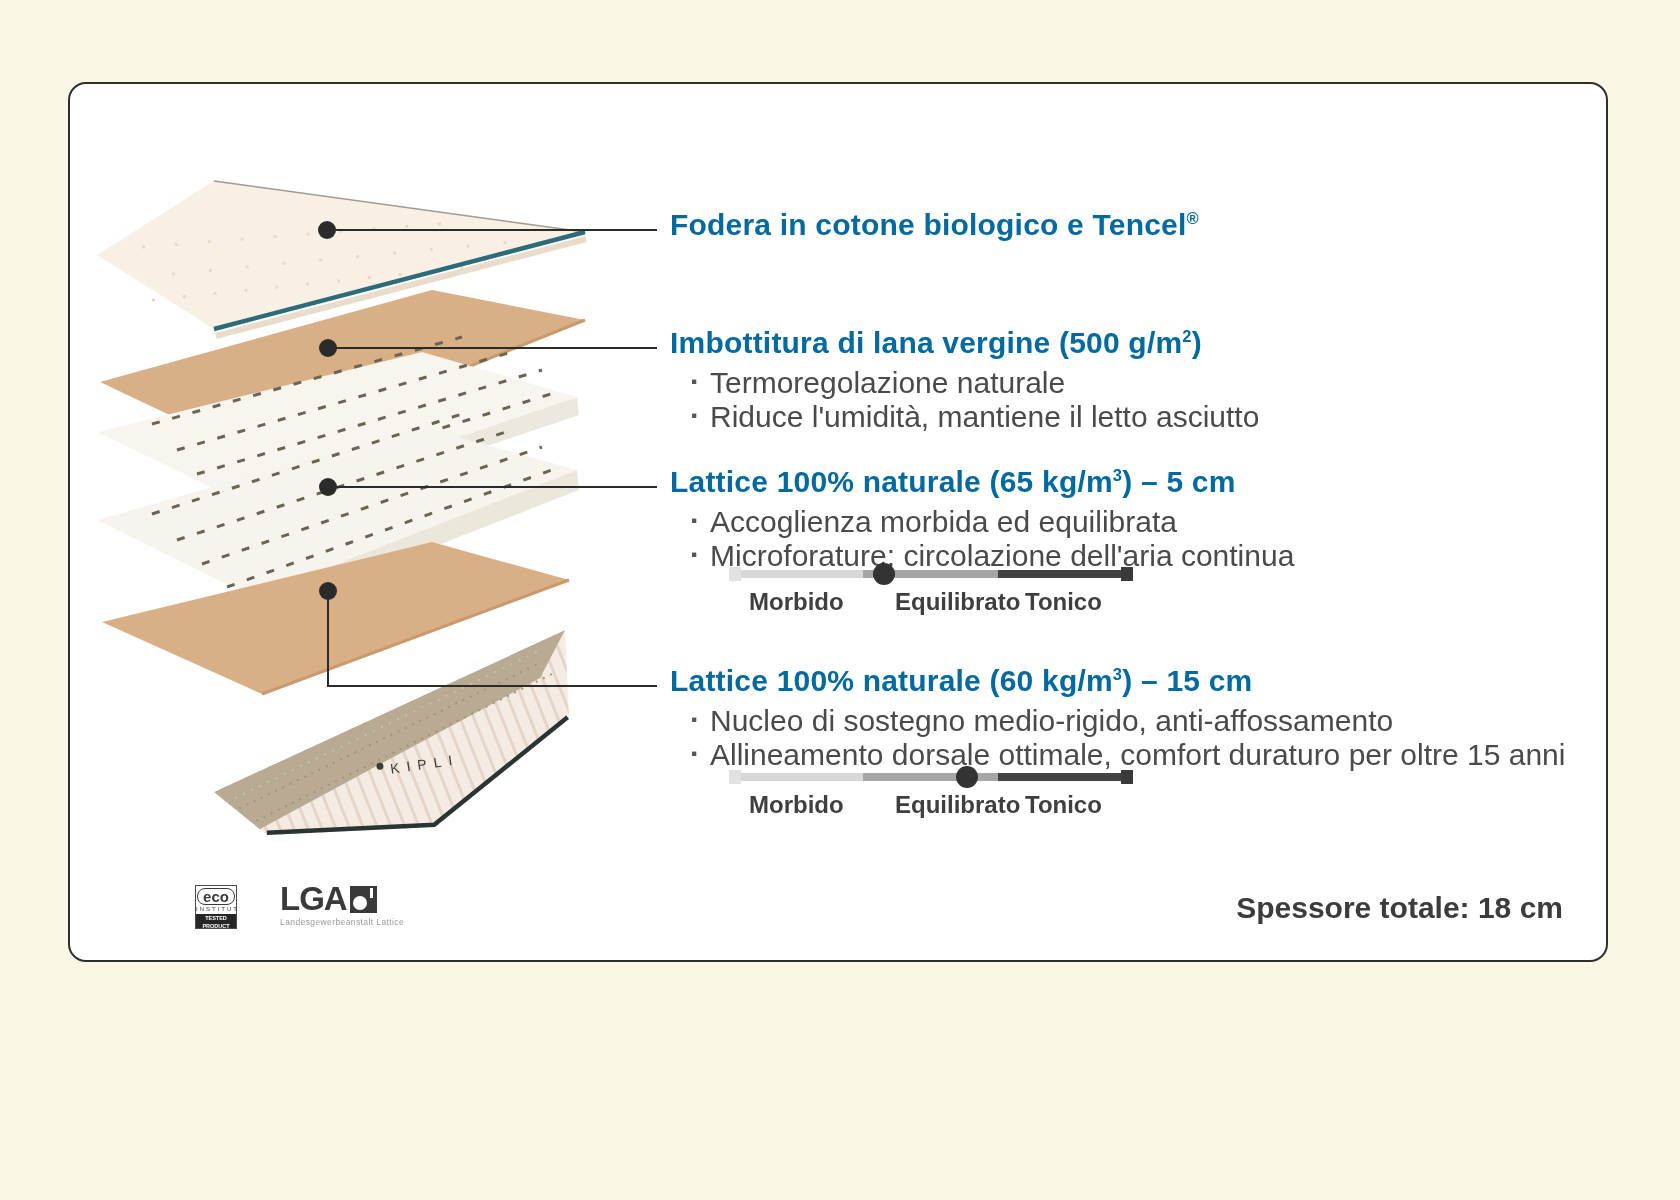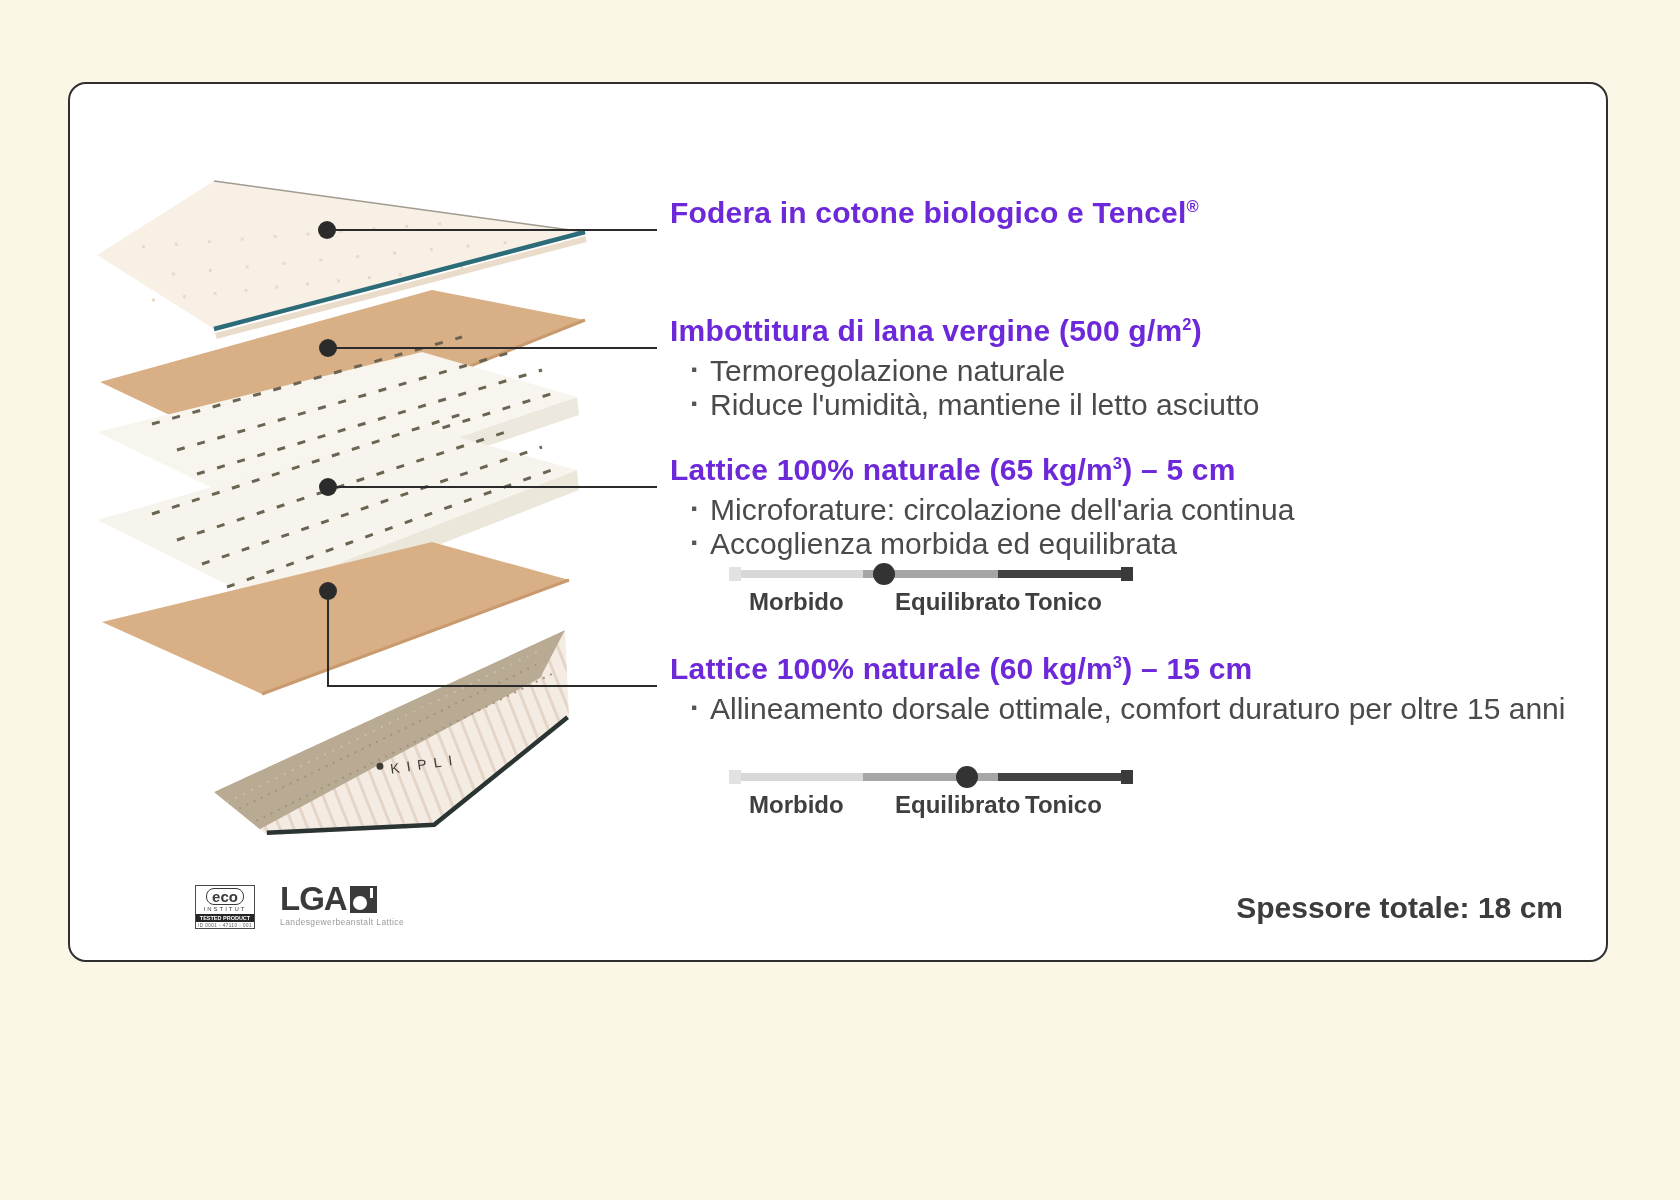--- a/index.html
+++ b/index.html
@@ -12,41 +12,41 @@
   }
   .card {
     position:absolute; left:68px; top:82px; width:1540px; height:880px;
     background:#FFFFFF; border:2.5px solid #2F2F2F; border-radius:18px;
   }
   
   .c-dot { position:absolute; width:18px; height:18px; border-radius:50%; background:#2B2B2B; }
   .c-line { position:absolute; background:#2B2B2B; }
   
   .sec { position:absolute; left:600px; width:950px; color:#474747; }
-  .sec h2 { font-size:30px; line-height:36px; font-weight:700; color:#6d28d9; letter-spacing:.2px; }
+  .sec h2 { font-size:30px; line-height:36px; font-weight:700; color:#0369a1; letter-spacing:.2px;margin-top:12px; }
   .sec h2 sup { font-size:0.55em; }
   .sec ul { list-style:none; margin-top:5px; padding-left:40px; }
   .sec li { font-size:30px; line-height:34px; position:relative; color:#4A4A4A; }
   .sec li::before { content:"·"; position:absolute; left:-20px; top:-1px; font-weight:700; color:#555; }
   
   .slider { position:absolute; width:404px; height:62px; }
   .track { position:absolute; left:0; top:2px; width:404px; height:14px; display:flex; align-items:center; }
   .cap   { width:12px; height:14px; }
   .cap.l { background:#E2E2E2; }
   .cap.r { background:#3A3A3A; }
   .seg   { height:8px; }
   .seg.a { width:122px; background:#D8D8D8; }
   .seg.b { width:135px; background:#A6A6A6; }
   .seg.c { width:123px; background:#424242; }
   .knob  { position:absolute; top:-2px; width:22px; height:22px; border-radius:50%; background:#333333; }
   .slabels { position:absolute; top:23px; left:0; width:404px; height:30px; font-size:24px; color:#3F3F3F; }
   .slabels span { position:absolute; top:0; white-space:nowrap;font-weight:bold; }
   .lab0 { left:20px; }  .lab1 { left:166px; }  .lab2 { left:296px; }
   
-  .ecobox { position:absolute; left:125px; top:801px; width:60px; height:44px;
+  .ecobox { position:absolute; left:125px; top:801px; width:42px; height:44px;
             border:1.5px solid #4A4A4A; text-align:center; color:#3B3B3B; overflow:hidden; }
   .eco-word { display:inline-block; font-size:15px; line-height:15px; font-weight:700; border:1.2px solid #3B3B3B;
               border-radius:8px; padding:0 5px; margin-top:2px; }
   .eco-inst { font-size:6px; letter-spacing:2px; line-height:7px; }
   .eco-bar  { background:#262626; color:#FFFFFF; font-size:5.5px; font-weight:700; line-height:8px; margin-top:1px; }
   .eco-code { font-size:4.5px; line-height:7px; letter-spacing:.5px; color:#555; }
   .lga { position:absolute; left:210px; top:800px; width:180px; }
   .lga-row { display:flex; align-items:flex-start; gap:3px; }
   .lga-name { font-size:33px; line-height:30px; font-weight:700; color:#3A3A3A; letter-spacing:-1px; }
   .lga-mark { position:relative; width:27px; height:27px; background:#3A3A3A; margin-top:2px; }
@@ -141,22 +141,22 @@
     <h2><span>Imbottitura di lana vergine (500 g/m</span><sup>2</sup><span>)</span></h2>
     <ul>
       <li>Termoregolazione naturale</li>
       <li>Riduce l'umidità, mantiene il letto asciutto</li>
     </ul>
   </section>
 
   <section class="sec" style="top:361px;">
     <h2><span>Lattice 100% naturale (65 kg/m</span><sup>3</sup><span>) – 5 cm</span></h2>
     <ul>
+      <li>Accoglienza morbida ed equilibrata</li>
       <li>Microforature: circolazione dell'aria continua</li>
-      <li>Accoglienza morbida ed equilibrata</li>
     </ul>
   </section>
 
   <div class="slider" style="left:659px; top:481px;">
     <div class="track">
       <div class="cap l"></div>
       <div class="seg a"></div>
       <div class="seg b"></div>
       <div class="seg c"></div>
       <div class="cap r"></div>
@@ -165,20 +165,21 @@
     <div class="slabels">
       <span class="lab0">Morbido</span>
       <span class="lab1">Equilibrato</span>
       <span class="lab2">Tonico</span>
     </div>
   </div>
 
   <section class="sec" style="top:560px;">
     <h2><span>Lattice 100% naturale (60 kg/m</span><sup>3</sup><span>) – 15 cm</span></h2>
     <ul>
+      <li>Nucleo di sostegno medio-rigido, anti-affossamento</li>
       <li>Allineamento dorsale ottimale, comfort duraturo per oltre 15 anni</li>
     </ul>
   </section>
 
   <div class="slider" style="left:659px; top:684px;">
     <div class="track">
       <div class="cap l"></div>
       <div class="seg a"></div>
       <div class="seg b"></div>
       <div class="seg c"></div>

